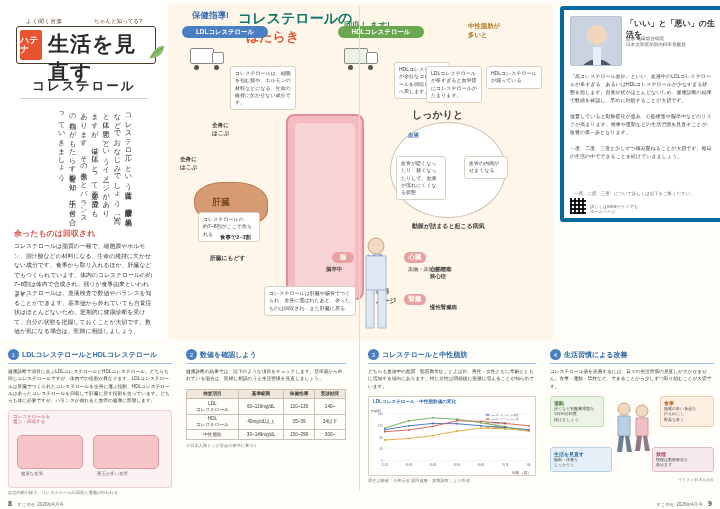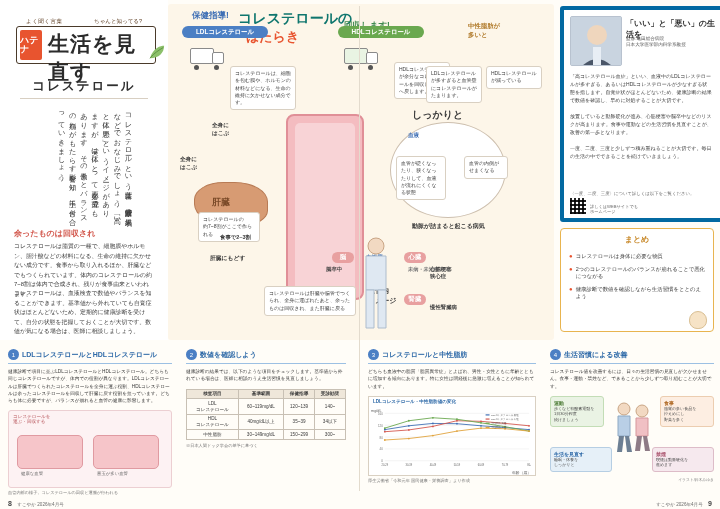--- a/index.html
+++ b/index.html
@@ -217,40 +217,20 @@
 
 一度、二度、三度と少しずつ積み重ねることが大切です。毎日の生活の中でできることを続けていきましょう。</div>
     <div style="position:absolute; left:6px; bottom:22px; width:142px; font-size:4.4px; color:#666;">〈一度、二度、三度〉について詳しくは以下をご覧ください。</div>
     <div style="position:absolute; left:6px; bottom:4px; width:16px; height:16px; background:
          repeating-linear-gradient(90deg,#222 0 2px,#fff 2px 4px),
          repeating-linear-gradient(0deg,#222 0 2px,transparent 2px 4px); background-blend-mode:multiply;"></div>
     <div style="position:absolute; left:26px; bottom:4px; width:120px; font-size:4.2px; color:#666; white-space:pre-line;">詳しくはWEBサイトでも
 ホームページ</div>
   </div>
 
-  <div class="summary">
-    <div style="position:absolute; left:0; right:0; top:5px; text-align:center; font-size:8px;
-                font-weight:bold; color:#c8892a;">まとめ</div>
-    <div style="position:absolute; left:8px; top:24px; right:8px;">
-      <div style="display:flex; gap:3px; margin-bottom:5px;">
-        <span style="color:#e8542f; font-size:6px;">●</span>
-        <span style="font-size:5.4px; line-height:1.4;">コレステロールは身体に必要な物質</span>
-      </div>
-      <div style="display:flex; gap:3px; margin-bottom:5px;">
-        <span style="color:#e8542f; font-size:6px;">●</span>
-        <span style="font-size:5.4px; line-height:1.4;">2つのコレステロールのバランスが崩れることで悪化につながる</span>
-      </div>
-      <div style="display:flex; gap:3px;">
-        <span style="color:#e8542f; font-size:6px;">●</span>
-        <span style="font-size:5.4px; line-height:1.4;">健康診断で数値を確認しながら生活習慣をととのえよう</span>
-      </div>
-    </div>
-    <div style="position:absolute; right:6px; bottom:2px; width:18px; height:18px;
-         background:#f6e3c6; border:1px solid #d9bf93; border-radius:50% 50% 45% 45%;"></div>
-  </div>
 
   <div class="divider-v" style="left:359px;"></div>
 
   <div class="bot" style="left:8px; width:164px;">
     <div class="bot-h">
       <div class="circ">1</div>
       <div class="t">LDLコレステロールとHDLコレステロール</div>
     </div>
     <div class="bot-rule"></div>
     <div style="font-size:4.7px; line-height:1.55; margin-top:4px;">健康診断で項目に並ぶLDLコレステロールとHDLコレステロール。どちらも同じコレステロールですが、体内での役割が異なります。LDLコレステロールは肝臓でつくられたコレステロールを全身に運ぶ役割、HDLコレステロールは余ったコレステロールを回収して肝臓に戻す役割を担っています。どちらも体に必要ですが、バランスが崩れると血管の健康に影響します。</div>

